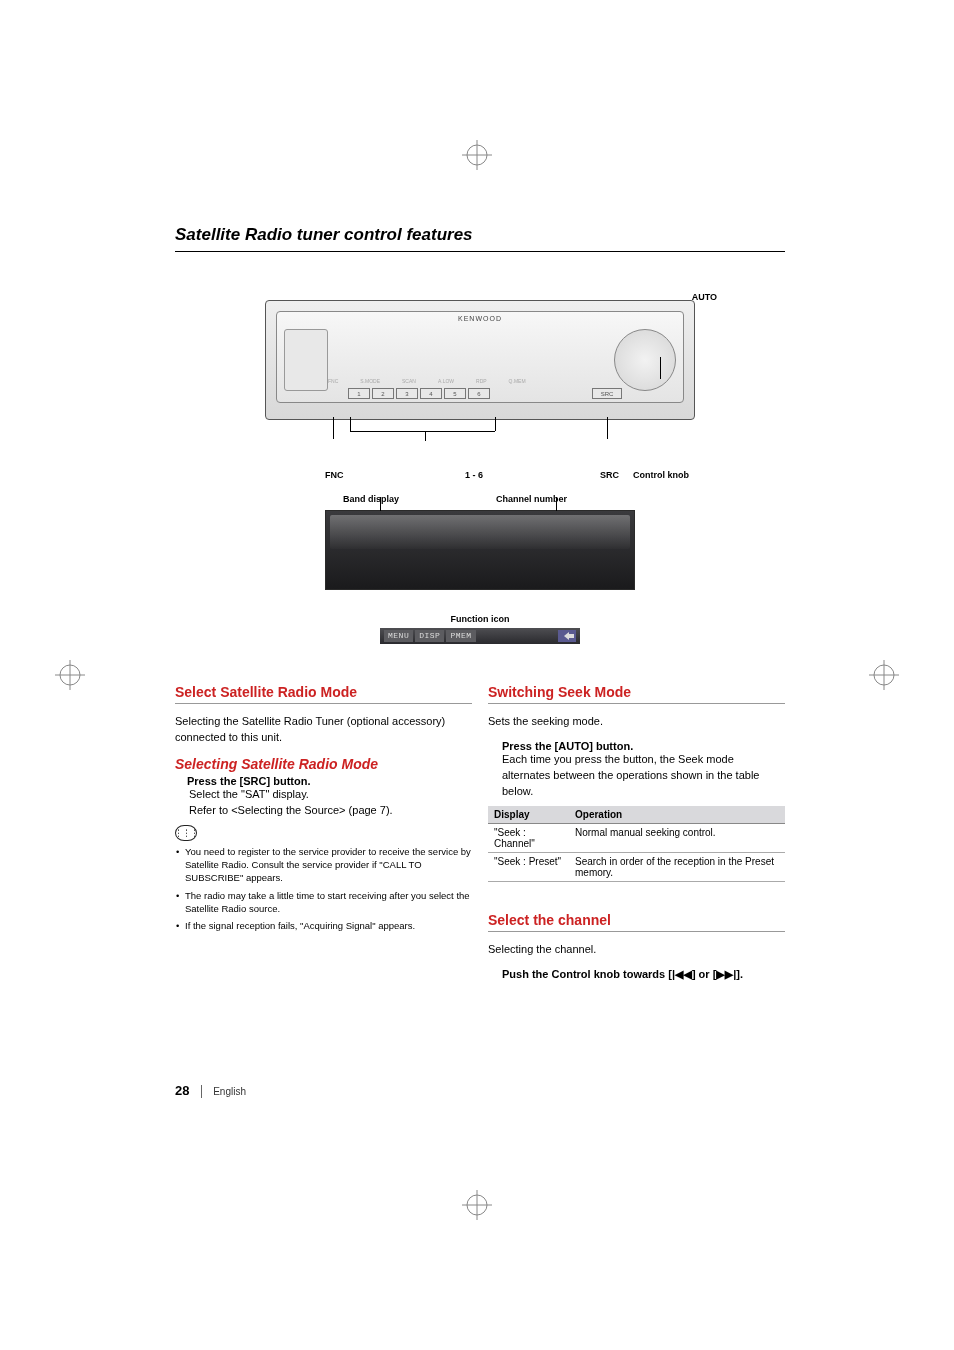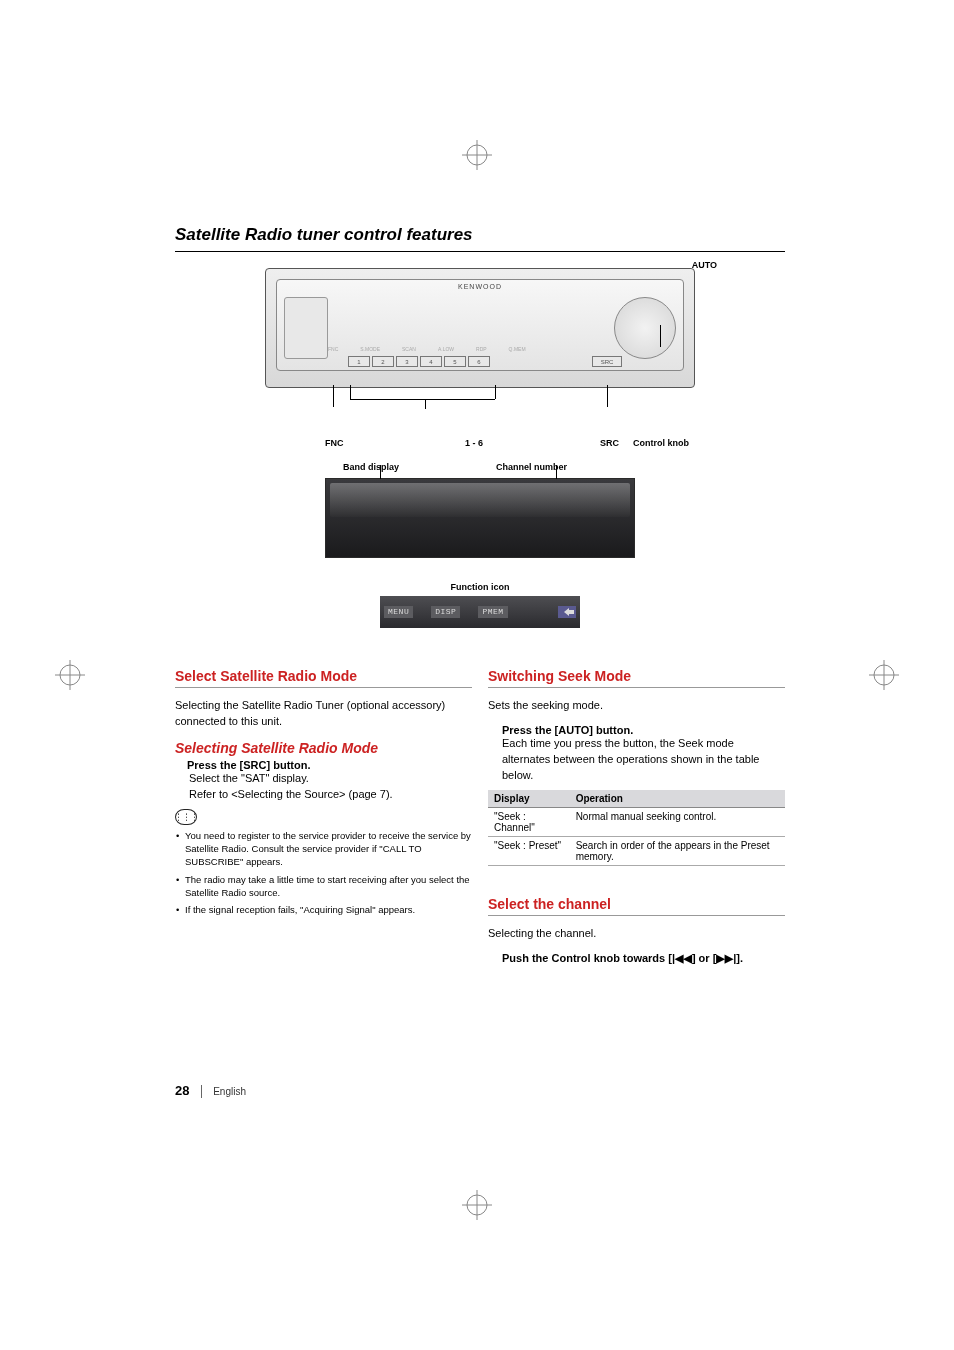--- a/index.html
+++ b/index.html
@@ -24,21 +24,21 @@
     top: 225px;
     width: 610px;
   }
 
   .page-title {
     font-style: italic;
     font-weight: bold;
     font-size: 17px;
     border-bottom: 1px solid #000;
     padding-bottom: 6px;
-    margin-bottom: 16px;
+    margin-bottom: 48px;
   }
 
   .diagram-area {
     text-align: center;
     margin-bottom: 40px;
   }
 
   .stereo-block {
     position: relative;
     width: 430px;
@@ -211,27 +211,27 @@
   .d-line1 { left:54px; }
   .d-line2 { left:230px; }
 
   .func-icon-label {
     font-size:9px;
     font-weight:bold;
     margin:24px auto 4px;
   }
   .func-icon-bar {
     width:200px;
-    height:32px;
+    height:16px;
     margin:0 auto;
     background:linear-gradient(#4e4e52,#2a2a2e);
     display:flex;
     align-items:center;
     padding:0 4px;
-    gap:18px;
+    gap:2px;
   }
   .func-icon-bar span {
     height:12px;
     font-size:8px;
     font-family:"Courier New",monospace;
     color:#ddd;
     background:#5c5c60;
     padding:1px 4px;
     letter-spacing:0.5px;
   }
@@ -481,21 +481,21 @@
             <tr>
           <th>Display</th>
           <th>Operation</th>
         </tr>
         <tr>
           <td>"Seek : Channel"</td>
           <td>Normal manual seeking control.</td>
         </tr>
         <tr>
           <td>"Seek : Preset"</td>
-          <td>Search in order of the appears in the Preset memory.</td>
+          <td>Search in order of the reception in the Preset memory.</td>
         </tr>
       </tbody>
         </table>
 
       <div class="section-spacer"></div>
 
       <div class="section-h">Select the channel</div>
       <div class="body-text">Selecting the channel.</div>
       <div class="step-bold control-icons" style="margin-left:14px">
         <span>Push the Control knob towards [</span><span>|◀◀</span><span>] or [</span><span>▶▶|</span><span>].</span>

